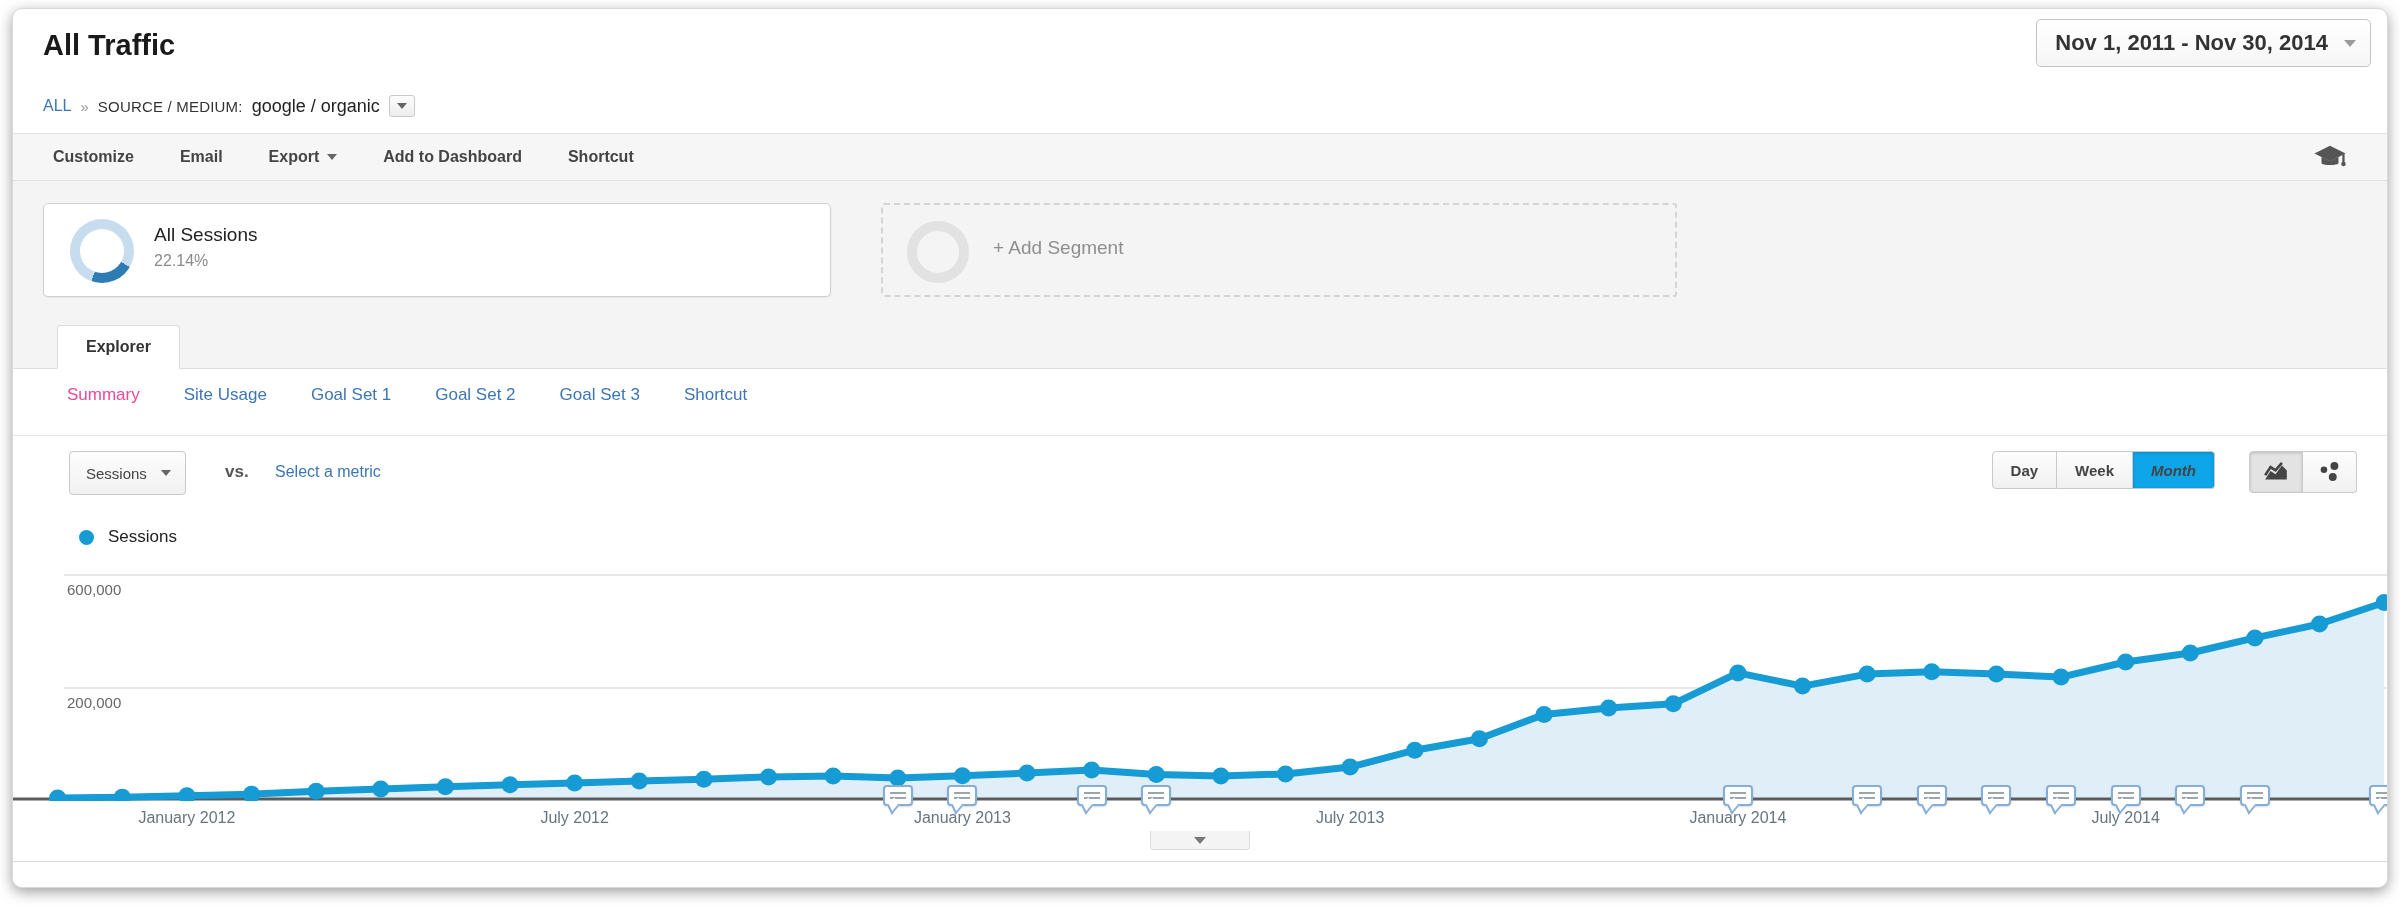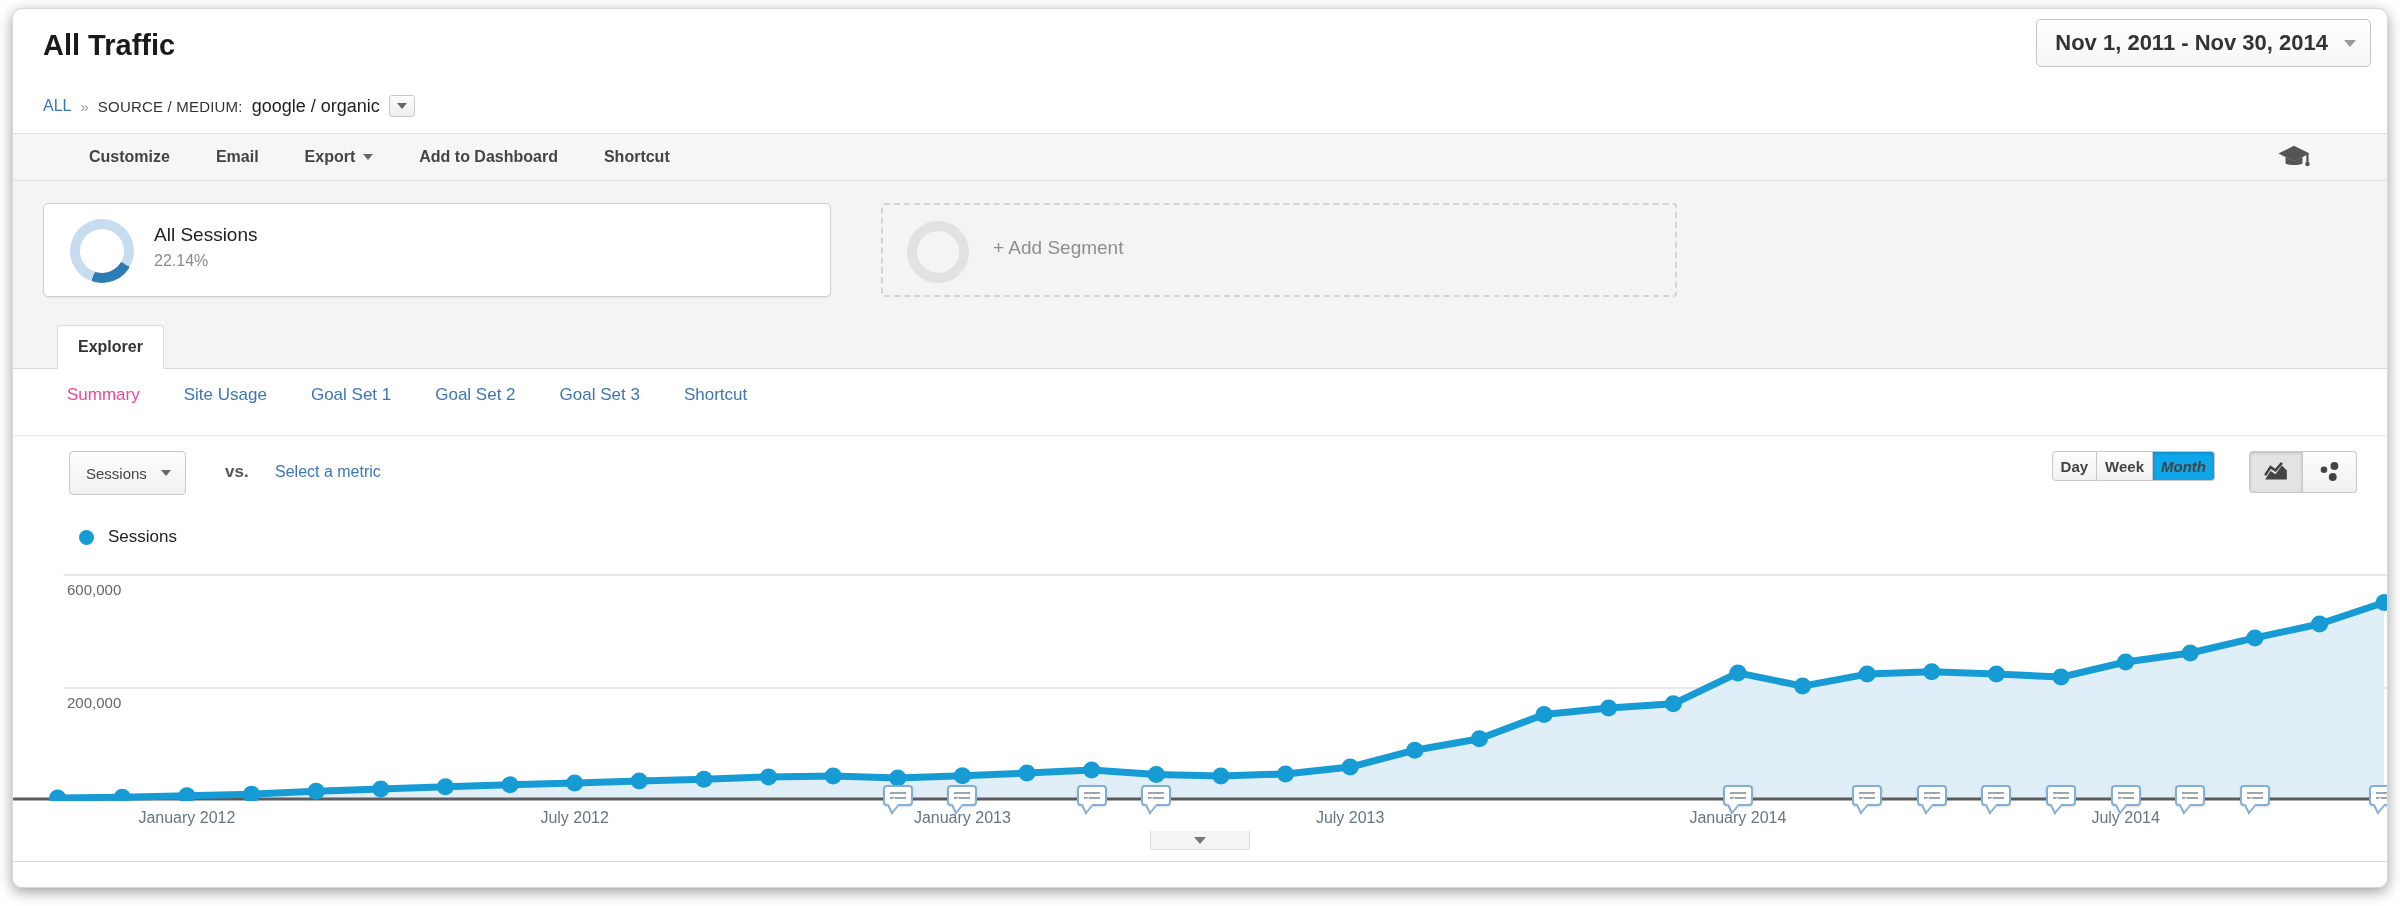--- a/index.html
+++ b/index.html
@@ -19,21 +19,21 @@
   .mini-dd { width: 26px; height: 22px; border: 1px solid #c9c9c9; border-radius: 3px;
     background: linear-gradient(#fdfdfd,#ededed); display: flex; align-items: center; justify-content: center; cursor: pointer; }
   .caret { width: 0; height: 0; border-left: 6px solid transparent; border-right: 6px solid transparent; border-top: 7px solid #666; }
   .datebox { position: absolute; top: 10px; right: 16px; height: 48px; border: 1px solid #c4c4c4; border-radius: 5px;
     background: linear-gradient(#fff,#f6f6f6); display: flex; align-items: center; gap: 16px; padding: 0 14px 0 18px; cursor: pointer; }
   .datebox .txt { font-size: 22px; font-weight: bold; color: #333; }
   .datebox .caret { border-top-color: #9a9a9a; }
 
   
   .toolbar { position: absolute; top: 124px; left: 0; right: 0; height: 48px; background: #f6f6f6;
-    border-top: 1px solid #e2e2e2; border-bottom: 1px solid #e2e2e2; display: flex; align-items: center; gap: 46px; padding: 0 76px; }
+    border-top: 1px solid #e2e2e2; border-bottom: 1px solid #e2e2e2; display: flex; align-items: center; gap: 46px; padding: 0 40px; }
   .tb-item { font-size: 16px; font-weight: bold; color: #444; cursor: pointer; display: flex; align-items: center; gap: 8px; }
   .tb-item .caret { border-top-width: 6px; border-left-width: 5px; border-right-width: 5px; }
   .tb-right { margin-left: auto; display: flex; align-items: center; }
 
   
   .segarea { position: absolute; top: 172px; left: 0; right: 0; height: 142px; background: #f4f4f4; }
   .segcard { position: absolute; top: 22px; left: 30px; width: 788px; height: 94px; background: #fff;
     border: 1px solid #cfcfcf; border-radius: 5px; box-shadow: 0 1px 2px rgba(0,0,0,.06); cursor: pointer; }
   .donut { position: absolute; left: 26px; top: 15px; width: 64px; height: 64px; border-radius: 50%;
     background: conic-gradient(from 120deg, #2e7cb5 0 22%, #c7ddef 22% 100%); }
@@ -41,40 +41,40 @@
   .seg-title { position: absolute; left: 110px; top: 20px; font-size: 19px; color: #222; }
   .seg-val { position: absolute; left: 110px; top: 48px; font-size: 16px; color: #8a8a8a; }
   .addseg { position: absolute; top: 22px; left: 868px; width: 796px; height: 94px; border: 2px dashed #d4d4d4;
     border-radius: 3px; cursor: pointer; }
   .ring { position: absolute; left: 24px; top: 16px; width: 62px; height: 62px; border-radius: 50%; border: 10px solid #e2e2e2; }
   .addseg .lbl { position: absolute; left: 110px; top: 32px; font-size: 19px; color: #8e8e8e; }
 
   
   .tabrow { position: absolute; top: 314px; left: 0; right: 0; height: 46px; background: #f4f4f4; border-bottom: 1px solid #dcdcdc; }
   .tab { position: absolute; left: 44px; bottom: -1px; background: #fff; border: 1px solid #dcdcdc; border-bottom: 1px solid #fff;
-    border-radius: 4px 4px 0 0; padding: 12px 20px; font-size: 16px; font-weight: bold; color: #333; cursor: pointer; }
+    border-radius: 4px 4px 0 0; padding: 12px 28px; font-size: 16px; font-weight: bold; color: #333; cursor: pointer; }
 
   .panel { position: absolute; top: 360px; left: 0; right: 0; bottom: 0; background: #fff; }
 
   
   .subtabs { position: absolute; top: 16px; left: 54px; display: flex; gap: 44px; }
   .subtab { font-size: 17px; color: #3d76b5; cursor: pointer; }
   .subtab.active { color: #ec4899; cursor: default; }
   .divider { position: absolute; top: 66px; left: 0; right: 0; border-top: 1px solid #e6e6e6; }
 
   
   .controls { position: absolute; top: 80px; left: 0; right: 0; height: 60px; }
   .metric-btn { position: absolute; left: 56px; top: 2px; height: 44px; border: 1px solid #c9c9c9; border-radius: 4px;
     background: linear-gradient(#fdfdfd,#f1f1f1); display: flex; align-items: center; gap: 14px; padding: 0 14px 0 16px; cursor: pointer; }
   .metric-btn .t { font-size: 15px; color: #444; }
   .metric-btn .caret { border-top-width: 6px; border-left-width: 5px; border-right-width: 5px; }
   .vs { position: absolute; left: 212px; top: 13px; font-size: 17px; font-weight: bold; color: #555; }
   .selmetric { position: absolute; left: 262px; top: 14px; font-size: 16px; color: #3d76b5; cursor: pointer; }
   .res-group { position: absolute; right: 172px; top: 2px; display: flex; }
-  .res-btn { height: 30px; padding: 0 8px; border: 1px solid #c9c9c9; border-left-width: 0; font-size: 15px; font-weight: bold;
+  .res-btn { height: 38px; padding: 0 18px; border: 1px solid #c9c9c9; border-left-width: 0; font-size: 15px; font-weight: bold;
     color: #444; background: linear-gradient(#fdfdfd,#f1f1f1); display: flex; align-items: center; cursor: pointer; }
   .res-btn:first-child { border-left-width: 1px; border-radius: 4px 0 0 4px; }
   .res-btn:last-child { border-radius: 0 4px 4px 0; }
   .res-btn.active { background: #0ea5e9; box-shadow: inset 0 1px 3px rgba(0,0,0,.18); font-style: italic; }
   .icon-group { position: absolute; right: 30px; top: 2px; display: flex; }
   .icon-btn { width: 54px; height: 42px; border: 1px solid #c9c9c9; border-left-width: 0;
     background: linear-gradient(#fdfdfd,#f1f1f1); display: flex; align-items: center; justify-content: center; cursor: pointer; }
   .icon-btn:first-child { border-left-width: 1px; border-radius: 4px 0 0 4px; }
   .icon-btn:last-child { border-radius: 0 4px 4px 0; }
   .icon-btn.active { background: #e3e3e3; box-shadow: inset 0 1px 3px rgba(0,0,0,.18); }

